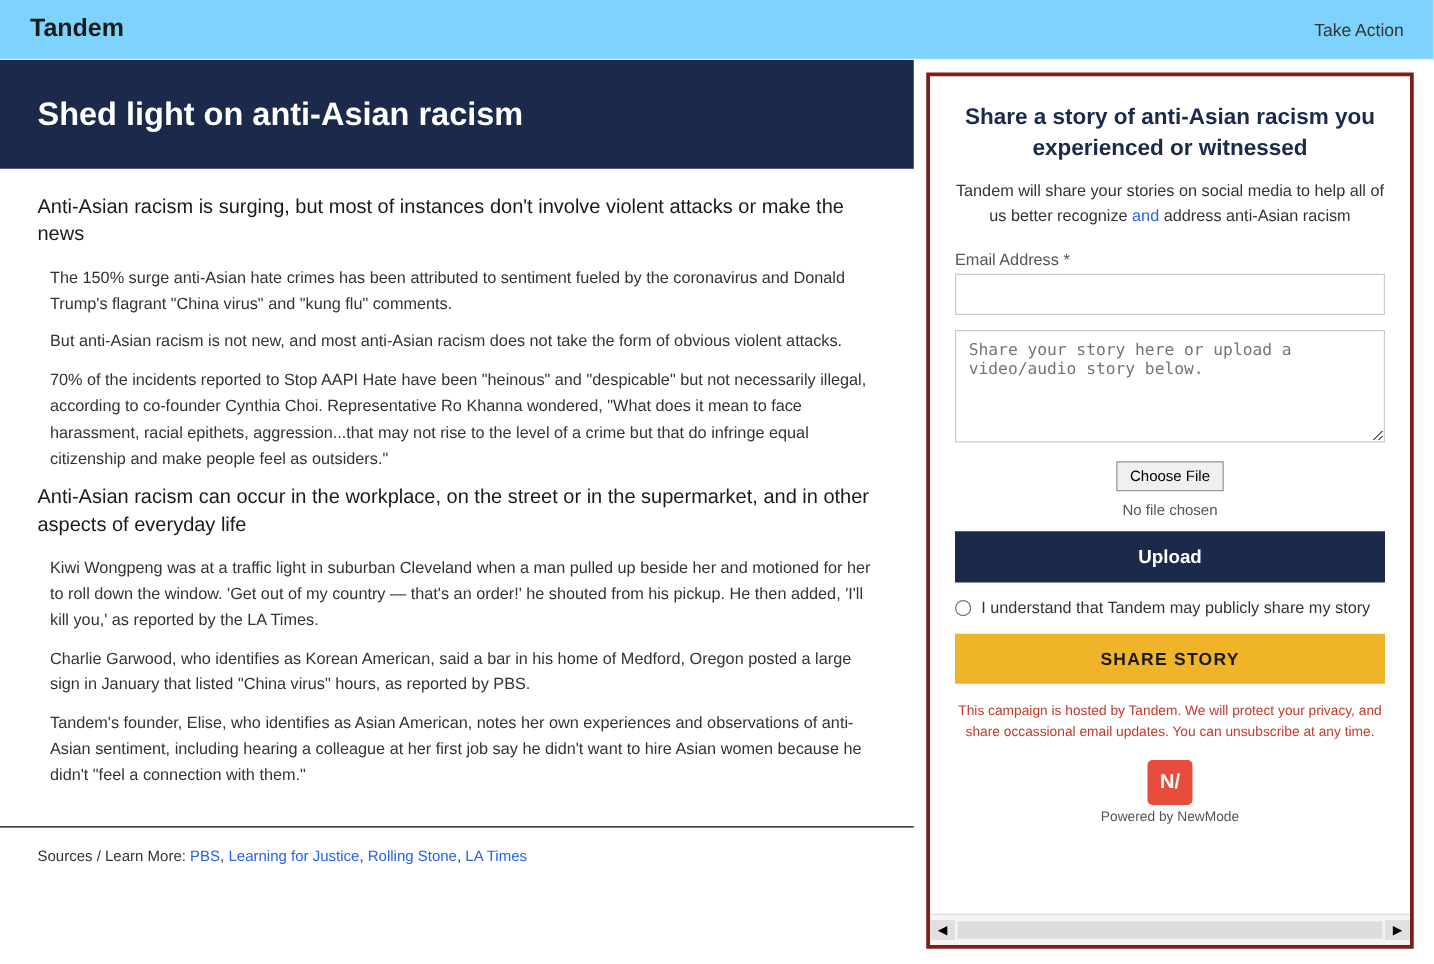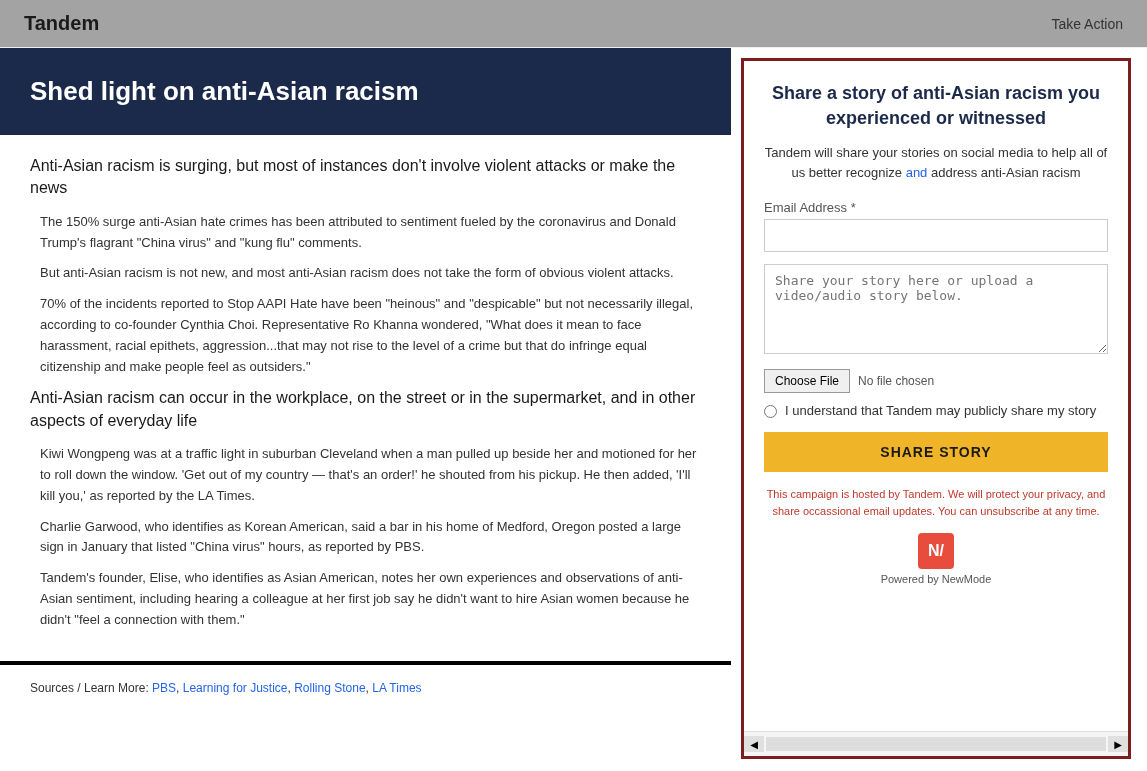--- a/index.html
+++ b/index.html
@@ -5,21 +5,21 @@
     * { box-sizing: border-box; margin: 0; padding: 0; }
     body { font-family: Arial, sans-serif; font-size: 14px; color: #333; background: #fff; width: 1147px; min-height: 771px; }
 
     
     .header {
       display: flex;
       justify-content: space-between;
       align-items: center;
       padding: 12px 24px;
       border-bottom: 1px solid #eee;
-      background: #a3a3a3;
+      background: #7dd3fc;
     }
     .header-logo {
       font-size: 20px;
       font-weight: bold;
       color: #1a1a1a;
     }
     .header-action {
       font-size: 14px;
       color: #333;
       cursor: pointer;
@@ -66,21 +66,21 @@
       color: #333;
       margin-bottom: 10px;
       line-height: 1.6;
       padding-left: 10px;
     }
 
     .sources-bar {
       padding: 16px 30px;
       font-size: 12px;
       color: #333;
-      border-top: 4px solid #000000;
+      border-top: 1px solid #000000;
       margin-top: 10px;
     }
     .sources-bar a {
       color: #2563eb;
       text-decoration: none;
     }
 
     
     .right-col {
       width: 390px;
@@ -148,20 +148,21 @@
       resize: vertical;
       height: 90px;
       background: #fff;
     }
 
     .file-row {
       display: flex;
       align-items: center;
       gap: 8px;
       margin-bottom: 10px;
+      flex-direction: column;
     }
 
     .choose-file-btn {
       border: 1px solid #999;
       background: #f0f0f0;
       padding: 4px 10px;
       font-size: 12px;
       cursor: pointer;
     }
 
@@ -323,20 +324,21 @@
 
       <div class="form-group">
         <textarea class="form-textarea" placeholder="Share your story here or upload a video/audio story below." style=""></textarea>
       </div>
 
       <div class="file-row">
         <button class="choose-file-btn">Choose File</button>
         <span class="no-file-text">No file chosen</span>
       </div>
 
+      <button class="upload-btn">Upload</button>
 
       <div class="checkbox-row">
         <input type="radio" style="">
         <span>I understand that Tandem may publicly share my story</span>
       </div>
 
       <button class="share-story-btn">SHARE STORY</button>
 
       <div class="privacy-note">This campaign is hosted by Tandem. We will protect your privacy, and share occassional email updates. You can unsubscribe at any time.</div>
 

